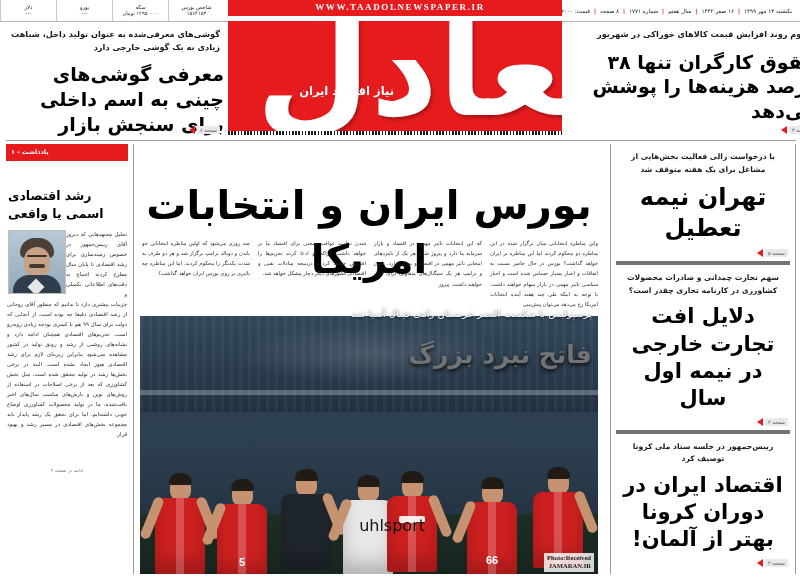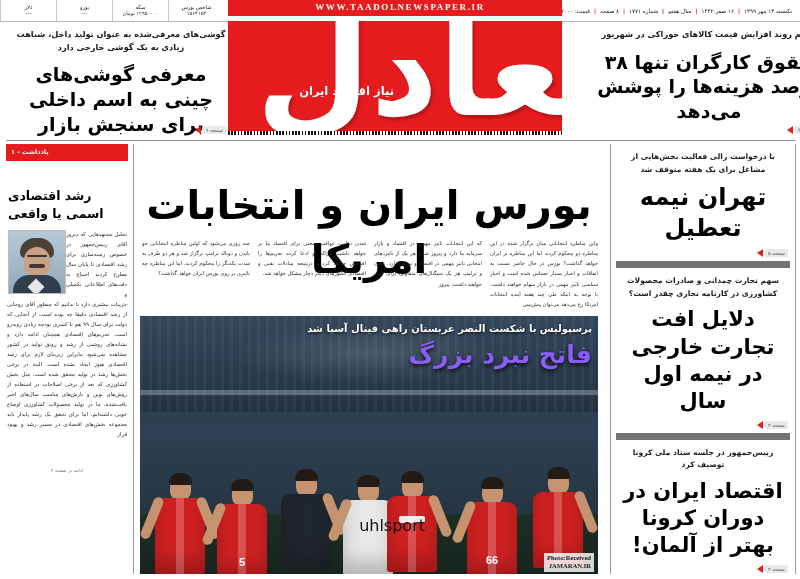--- a/index.html
+++ b/index.html
@@ -81,21 +81,21 @@
     background: #e51b1e; z-index: 4;
   }
   .masthead-rule {
     position: absolute; top: 131px; left: 228px; width: 334px; height: 4px;
     background: repeating-linear-gradient(90deg,#1b1b1b 0 1.6px, #ffffff 1.6px 3.2px);
   }
 
   
   .teaser {
     position: absolute; top: 24px; height: 110px;
-    text-align: center; direction: rtl; margin-left: 6px;
+    direction: rtl;
   }
   .teaser-left  { left: 4px;  width: 222px; }
   .teaser-right { left: 588px; width: 230px; }
   .teaser-kicker {
     font-size: 8.2px; line-height: 1.55; color: #1a1a1a; font-weight: bold;
     padding: 4px 6px 0;
   }
   .teaser-head {
     font-size: 19px; font-weight: bold; line-height: 1.3; color: #000;
     padding: 9px 2px 0; letter-spacing: -.3px;
@@ -251,29 +251,29 @@
     text-align: center; color: #fff; font-size: 11px; font-weight: bold;
     font-family: "Liberation Sans", sans-serif;
   }
   .pl-arm {
     position: absolute; top: -2px; width: 10px; height: 44px;
     background: #c59370; border-radius: 5px;
   }
   .pl-arm.l { left: -8px; transform: rotate(22deg); }
   .pl-arm.r { right: -8px; transform: rotate(-22deg); }
   .photo-caption-kicker {
-    position: absolute; top: 323px; left: 146px; width: 446px;
+    position: absolute; top: 308px; left: 146px; width: 446px;
     text-align: right; direction: rtl;
-    font-size: 10px; font-weight: bold; color: #fff;
+    font-size: 10px; font-weight: normal; color: #fff;
     text-shadow: 0 1px 3px rgba(0,0,0,.85);
   }
   .photo-caption-head {
     position: absolute; top: 340px; left: 146px; width: 446px;
     text-align: right; direction: rtl;
-    font-size: 25px; font-weight: bold; color: #8b5cf6;
+    font-size: 25px; font-weight: bold; color: #737373;
     text-shadow: 0 2px 4px rgba(0,0,0,.85);
     letter-spacing: -.5px;
   }
   .photo-credit {
     position: absolute; bottom: 2px; right: 4px;
     direction: ltr; text-align: right;
     font-family: "Liberation Serif", serif;
     font-size: 6.6px; font-weight: bold; color: #1a1a1a;
     background: rgba(255,255,255,.82); padding: 1px 3px; line-height: 1.3;
   }
@@ -281,21 +281,21 @@
   
   .side-col {
     position: absolute; top: 144px; left: 610px; width: 186px; height: 430px;
     direction: rtl;
     border-right: 1px solid #9a9a9a;
     border-left: 1px solid #9a9a9a;
     padding: 0 5px;
     box-sizing: border-box;
   }
   .side-item { position: relative; padding: 7px 2px 4px; }
-  .side-item + .side-item { border-top: 7px solid #737373; }
+  .side-item + .side-item { border-top: 4px solid #737373; }
   .side-kicker {
     text-align: center; font-size: 7.6px; font-weight: bold;
     line-height: 1.65; color: #1c1c1c;
   }
   .side-head {
     text-align: center; font-size: 24px; font-weight: bold;
     line-height: 1.3; color: #000; padding-top: 6px; letter-spacing: -.4px;
   }
   .side-head.sm { font-size: 21px; }
   .side-pm { margin-top: 5px; display: flex; justify-content: flex-start; }

